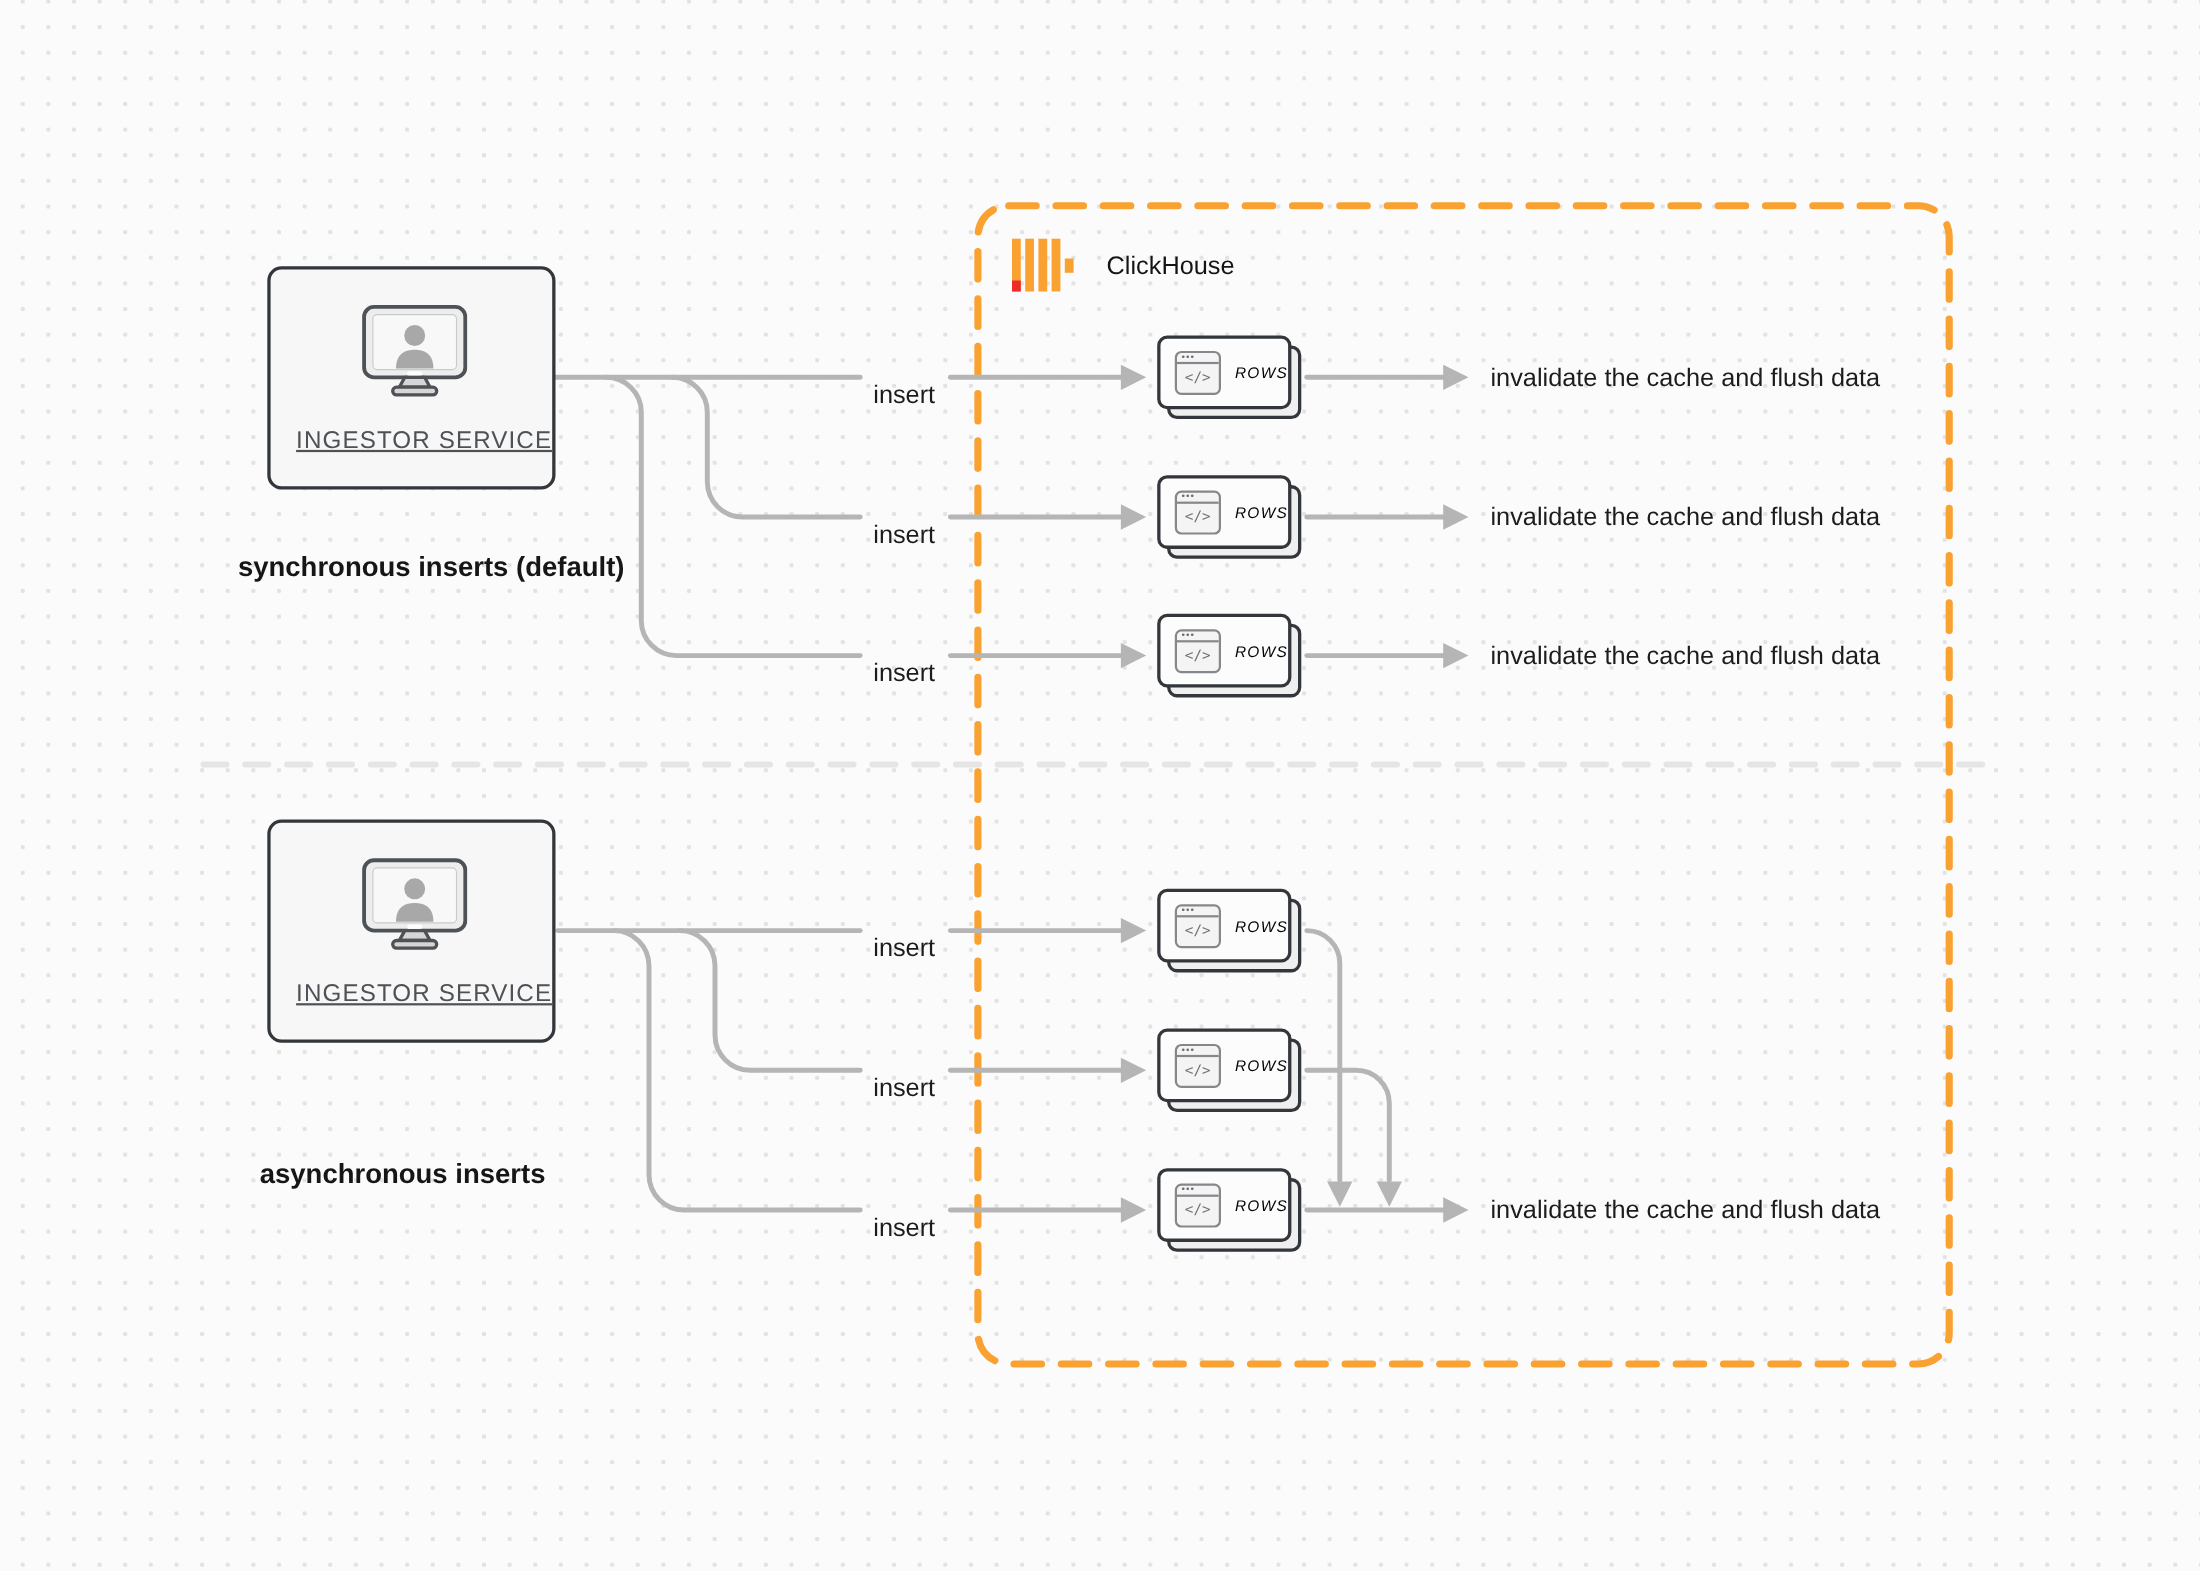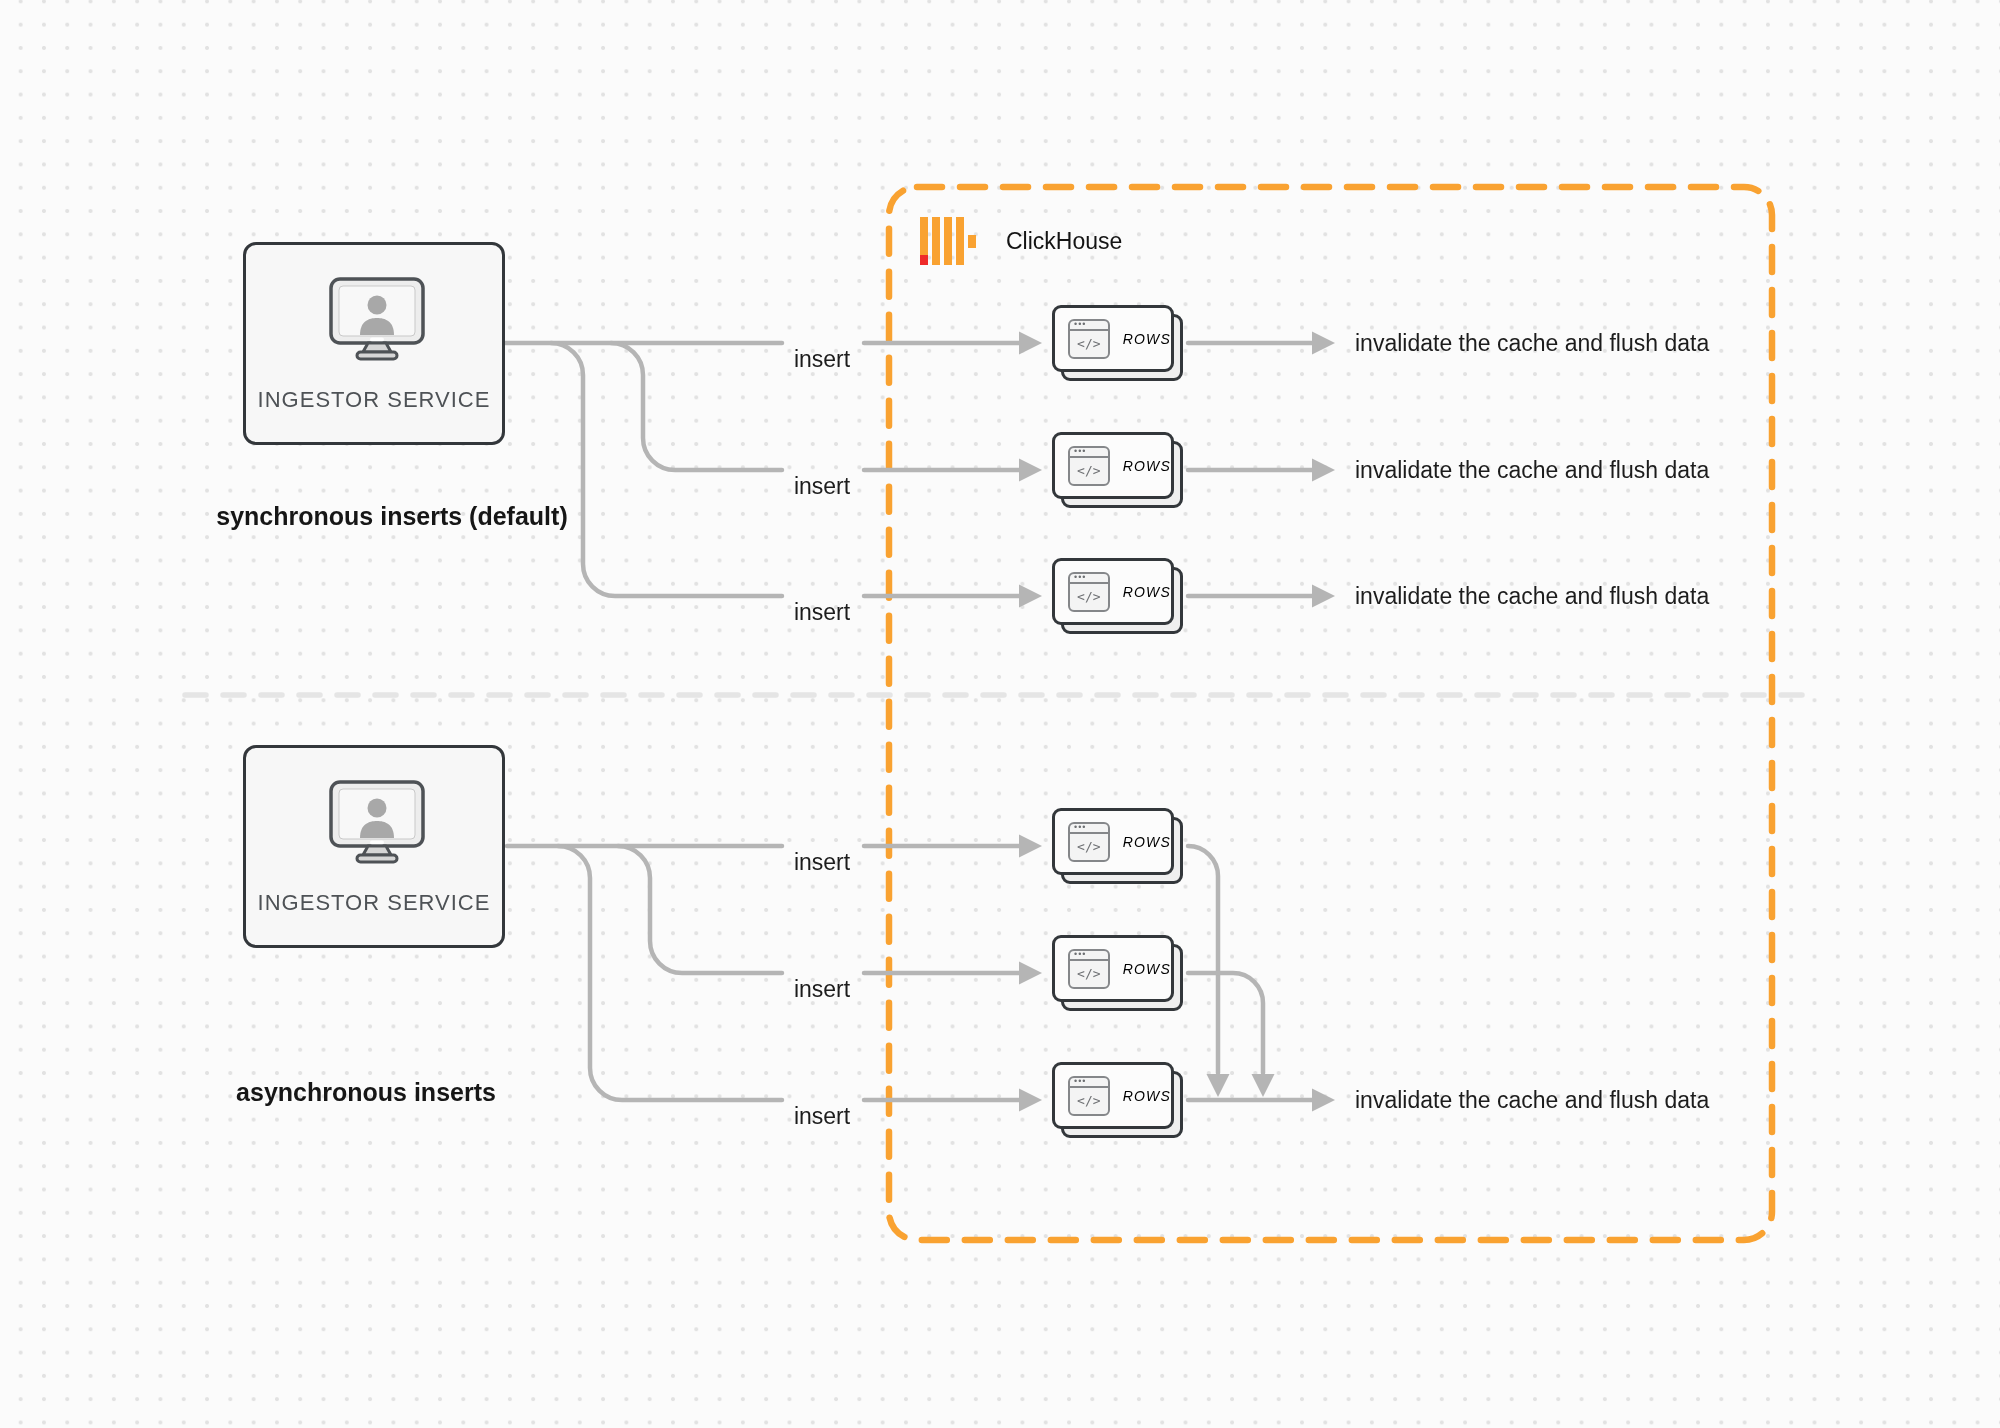--- a/index.html
+++ b/index.html
@@ -25,22 +25,22 @@
   .frame{fill:none;stroke:var(--accent-orange);stroke-width:6.5;stroke-dasharray:25 18;stroke-linecap:round;}
   .divider{stroke:var(--divider-gray);stroke-width:5.5;stroke-dasharray:21 17;stroke-linecap:round;fill:none;}
 
   
   .service-box{
     position:absolute;width:262px;height:203px;background:#F7F7F7;
     border:3.5px solid var(--border-dark);border-radius:13px;
   }
   .service-box .monitor{position:absolute;left:83px;top:32px;}
   .service-label{
-    position:absolute;left:0;top:142px;width:100%;text-align:center;
-    font-size:22px;letter-spacing:1px;color:var(--muted-text);
+    position:absolute;left:0;top:142px;width:100%;text-align:right;
+    font-size:22px;letter-spacing:1px;color:var(--muted-text);text-decoration:underline;
   }
 
   
   .caption{
     position:absolute;transform:translate(-50%,-50%);
     font-size:25px;font-weight:bold;color:#161616;white-space:nowrap;
   }
   .insert-label{
     position:absolute;transform:translate(-50%,-50%);
     font-size:23px;color:var(--text-dark);white-space:nowrap;margin-top:16px;
@@ -149,21 +149,21 @@
         <rect x="10" y="9" width="76" height="50" rx="4" fill="#F8F8F8" stroke="#C9C9C9" stroke-width="1"></rect>
         <circle cx="48" cy="28" r="9.5" fill="#A8A8A8"></circle>
         <path d="M31 58 C31 44 40 41 48 41 C56 41 65 44 65 58 Z" fill="#A8A8A8"></path>
         <rect x="41" y="60.5" width="14" height="4" rx="2" fill="#FFFFFF" opacity="0.9"></rect>
         <path d="M39 66 L57 66 L62 75 L34 75 Z" fill="#D6D6D6" stroke="#4E5256" stroke-width="3" stroke-linejoin="round"></path>
         <rect x="28" y="75" width="40" height="7" rx="3.5" fill="#D6D6D6" stroke="#4E5256" stroke-width="3"></rect>
       </svg>
     </div>
     <div class="service-label">INGESTOR SERVICE</div>
   </div>
-  <div class="caption" style="left:366px;top:1092px;">asynchronous inserts</div>
+  <div class="caption" style="left:366px;top:1068px;">asynchronous inserts</div>
 
   <div class="ch-logo">
     <div class="ch-bars">
       <div class="ch-bar b1"></div>
         <div class="ch-bar b2"></div>
         <div class="ch-bar b3"></div>
         <div class="ch-bar b4"></div>
       <div class="ch-bar-red"></div>
       <div class="ch-bar-dot"></div>
     </div>

